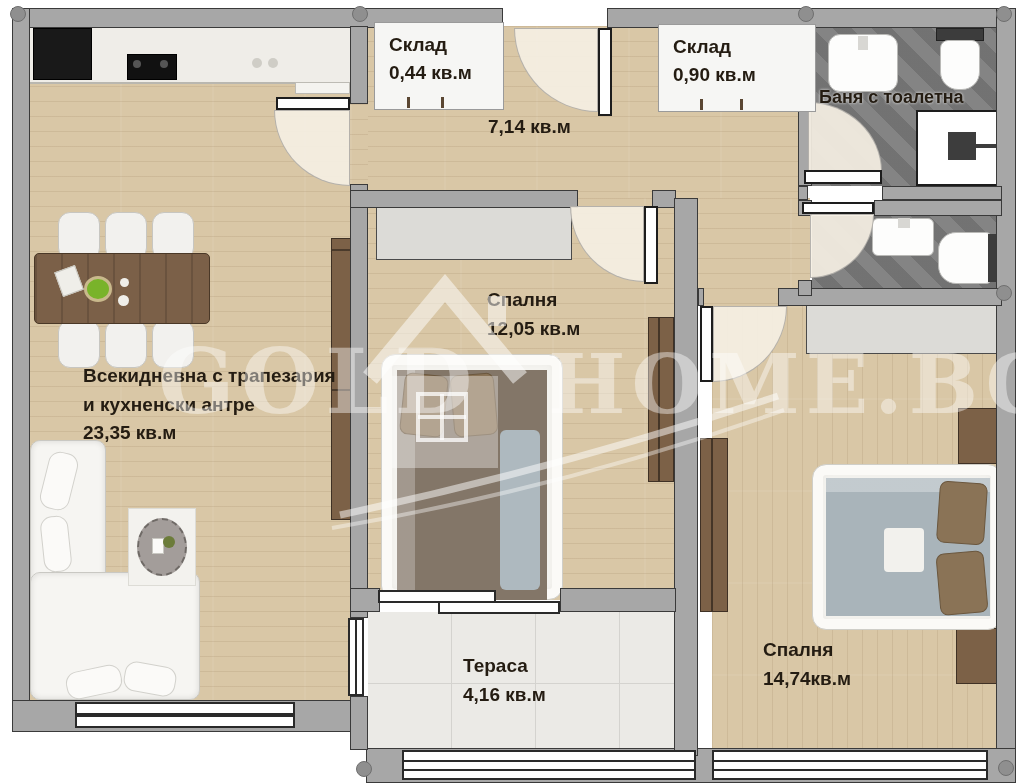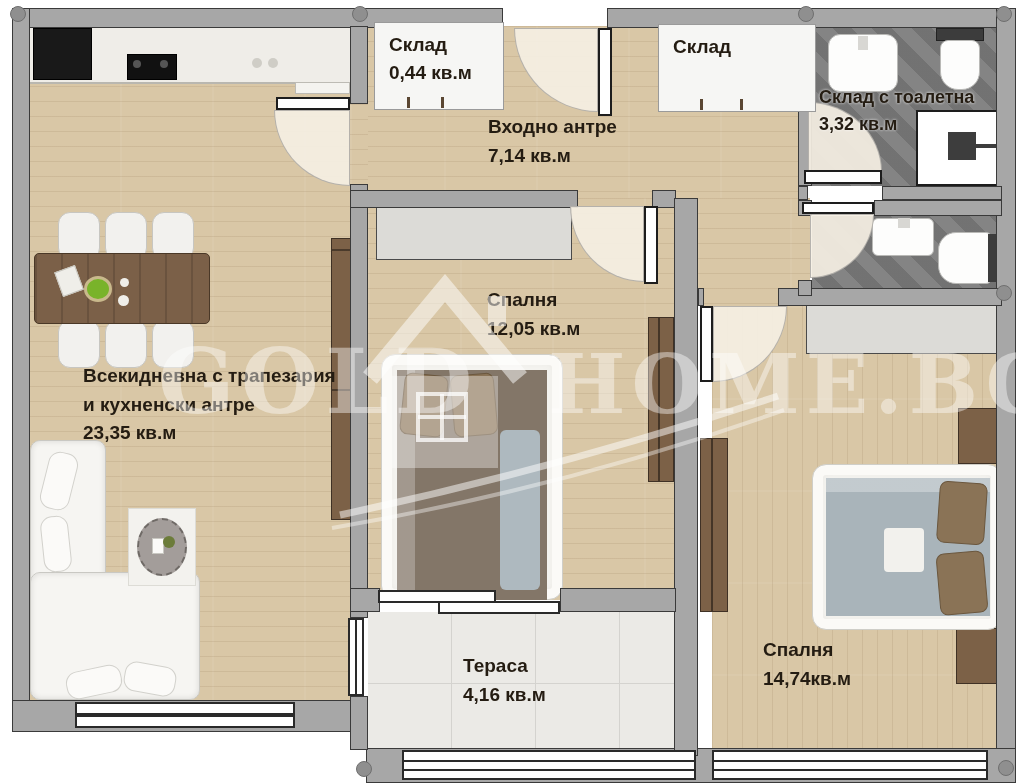--- a/index.html
+++ b/index.html
@@ -191,36 +191,35 @@
   <div class="win rail" style="left:712px;top:750px;width:276px;height:30px;"></div>
 
   <div class="labelbox" style="left:374px;top:22px;width:104px;height:72px;">
     <div>Склад</div>
     <div>0,44 кв.м</div>
   </div>
   <div class="tick" style="left:407px;top:97px;"></div>
   <div class="tick" style="left:441px;top:97px;"></div>
   <div class="labelbox" style="left:658px;top:24px;width:132px;height:72px;">
     <div>Склад</div>
+    <div>0,90 кв.м</div>
   </div>
   <div class="tick" style="left:700px;top:99px;"></div>
   <div class="tick" style="left:740px;top:99px;"></div>
 
   <div class="label" style="left:83px;top:362px;">
     <div>Всекидневна с трапезария</div>
     <div>и кухненски антре</div>
     <div>23,35 кв.м</div>
   </div>
   <div class="label" style="left:488px;top:113px;">
-    <div>Входно антре</div>
     <div>7,14 кв.м</div>
   </div>
   <div class="label halo" style="left:819px;top:84px;font-size:18px;">
-    <div>Склад с тоалетна</div>
-    <div>3,32 кв.м</div>
+    <div>Баня с тоалетна</div>
   </div>
   <div class="label" style="left:487px;top:286px;">
     <div>Спалня</div>
     <div>12,05 кв.м</div>
   </div>
   <div class="label" style="left:763px;top:636px;">
     <div>Спалня</div>
     <div>14,74кв.м</div>
   </div>
   <div class="label" style="left:463px;top:652px;">

